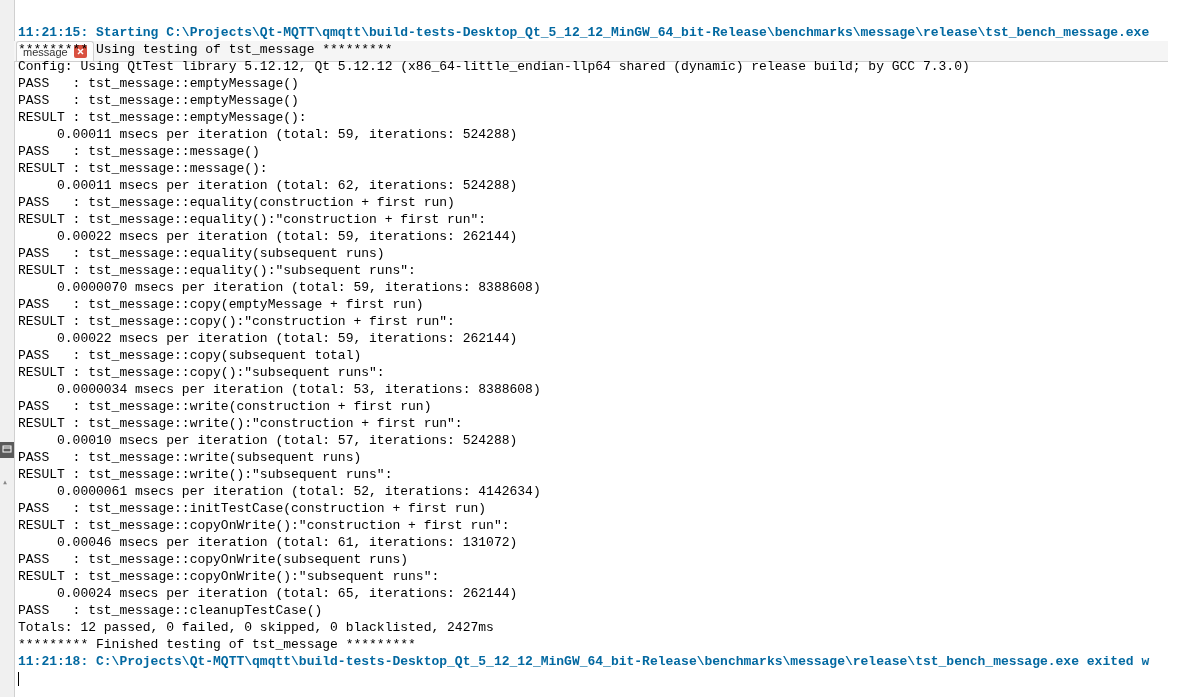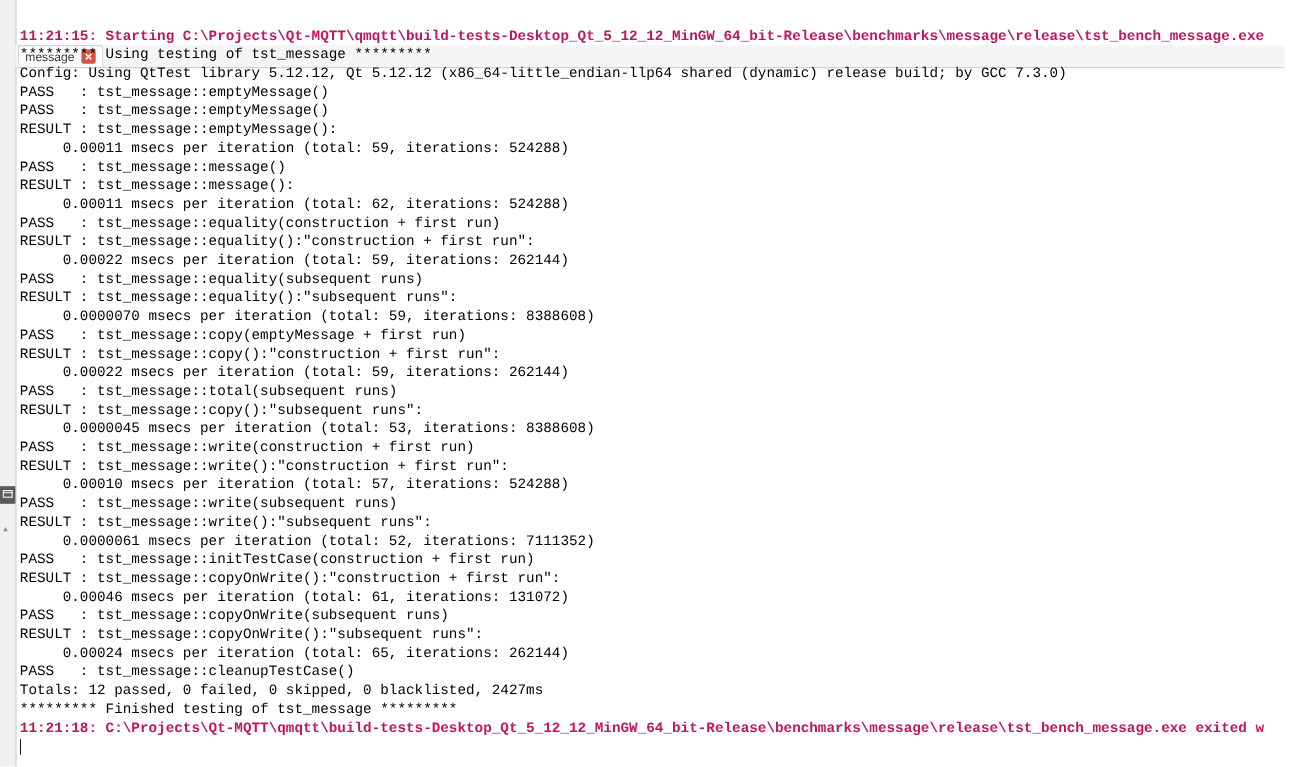--- a/index.html
+++ b/index.html
@@ -6,21 +6,21 @@
   .container{position:relative;width:1180px;height:697px;overflow:hidden;background:#fff;}
   .gutter{position:absolute;left:0;top:0;width:14px;height:697px;background:#f0f0f0;border-right:1px solid #d0d0d0;}
   .gutter-icon{position:absolute;left:0;top:442px;width:14px;height:16px;background:#5a5a5a;display:flex;align-items:center;justify-content:center;}
   .gutter-icon svg{display:block}
   .gutter-arrow{position:absolute;left:2px;top:476px;color:#888;font-size:10px;}
   .tabbar{position:absolute;left:14px;top:0;right:12px;height:20px;background:#f5f5f5;border-bottom:1px solid #cfcfcf;padding-left:2px;margin-top:41px;}
   .tab{display:inline-flex;align-items:center;height:19px;background:#fdfdfd;border:1px solid #cfcfcf;border-bottom:none;border-top-left-radius:3px;border-top-right-radius:3px;padding:0 6px;font-family:"Segoe UI",Tahoma,sans-serif;font-size:11px;color:#333;}
   .tab .close{margin-left:6px;width:13px;height:13px;background:#d95140;border-radius:2px;display:inline-flex;align-items:center;justify-content:center;}
   .tab .close svg{display:block}
   .output{position:absolute;left:18px;top:24px;right:0;bottom:0;white-space:pre;overflow:hidden;line-height:17px;}
-  .blue{color:#be185d;font-weight:bold;margin-top:28px;}
+  .blue{color:#0369a1;font-weight:bold;margin-top:28px;}
   .caret{display:inline-block;width:1px;height:14px;background:#000;vertical-align:middle;}
 </style>
 </head>
 <body>
 <div class="container">
 
   <div class="gutter">
     <div class="gutter-icon">
       <svg width="10" height="10" viewBox="0 0 10 10">
           <rect x="1" y="1" width="8" height="6" fill="none" stroke="#fff" stroke-width="1"></rect>
@@ -54,29 +54,29 @@
 <span>     0.00011 msecs per iteration (total: 62, iterations: 524288)</span>
 <span>PASS   : tst_message::equality(construction + first run)</span>
 <span>RESULT : tst_message::equality():"construction + first run":</span>
 <span>     0.00022 msecs per iteration (total: 59, iterations: 262144)</span>
 <span>PASS   : tst_message::equality(subsequent runs)</span>
 <span>RESULT : tst_message::equality():"subsequent runs":</span>
 <span>     0.0000070 msecs per iteration (total: 59, iterations: 8388608)</span>
 <span>PASS   : tst_message::copy(emptyMessage + first run)</span>
 <span>RESULT : tst_message::copy():"construction + first run":</span>
 <span>     0.00022 msecs per iteration (total: 59, iterations: 262144)</span>
-<span>PASS   : tst_message::total(subsequent runs)</span>
+<span>PASS   : tst_message::copy(subsequent total)</span>
 <span>RESULT : tst_message::copy():"subsequent runs":</span>
-<span>     0.0000045 msecs per iteration (total: 53, iterations: 8388608)</span>
+<span>     0.0000034 msecs per iteration (total: 53, iterations: 8388608)</span>
 <span>PASS   : tst_message::write(construction + first run)</span>
 <span>RESULT : tst_message::write():"construction + first run":</span>
 <span>     0.00010 msecs per iteration (total: 57, iterations: 524288)</span>
 <span>PASS   : tst_message::write(subsequent runs)</span>
 <span>RESULT : tst_message::write():"subsequent runs":</span>
-<span>     0.0000061 msecs per iteration (total: 52, iterations: 7111352)</span>
+<span>     0.0000061 msecs per iteration (total: 52, iterations: 4142634)</span>
 <span>PASS   : tst_message::initTestCase(construction + first run)</span>
 <span>RESULT : tst_message::copyOnWrite():"construction + first run":</span>
 <span>     0.00046 msecs per iteration (total: 61, iterations: 131072)</span>
 <span>PASS   : tst_message::copyOnWrite(subsequent runs)</span>
 <span>RESULT : tst_message::copyOnWrite():"subsequent runs":</span>
 <span>     0.00024 msecs per iteration (total: 65, iterations: 262144)</span>
 <span>PASS   : tst_message::cleanupTestCase()</span>
 <span>Totals: 12 passed, 0 failed, 0 skipped, 0 blacklisted, 2427ms</span>
 <span>********* Finished testing of tst_message *********</span>
 <span class="blue">11:21:18: C:\Projects\Qt-MQTT\qmqtt\build-tests-Desktop_Qt_5_12_12_MinGW_64_bit-Release\benchmarks\message\release\tst_bench_message.exe exited w</span>

